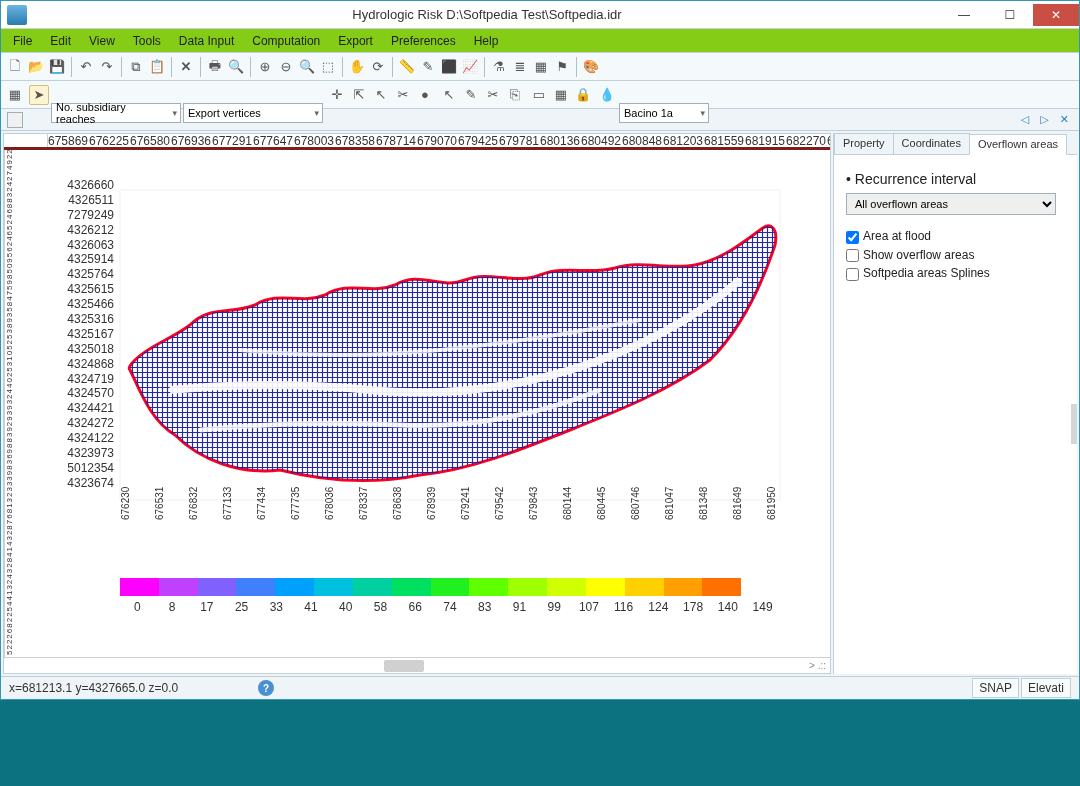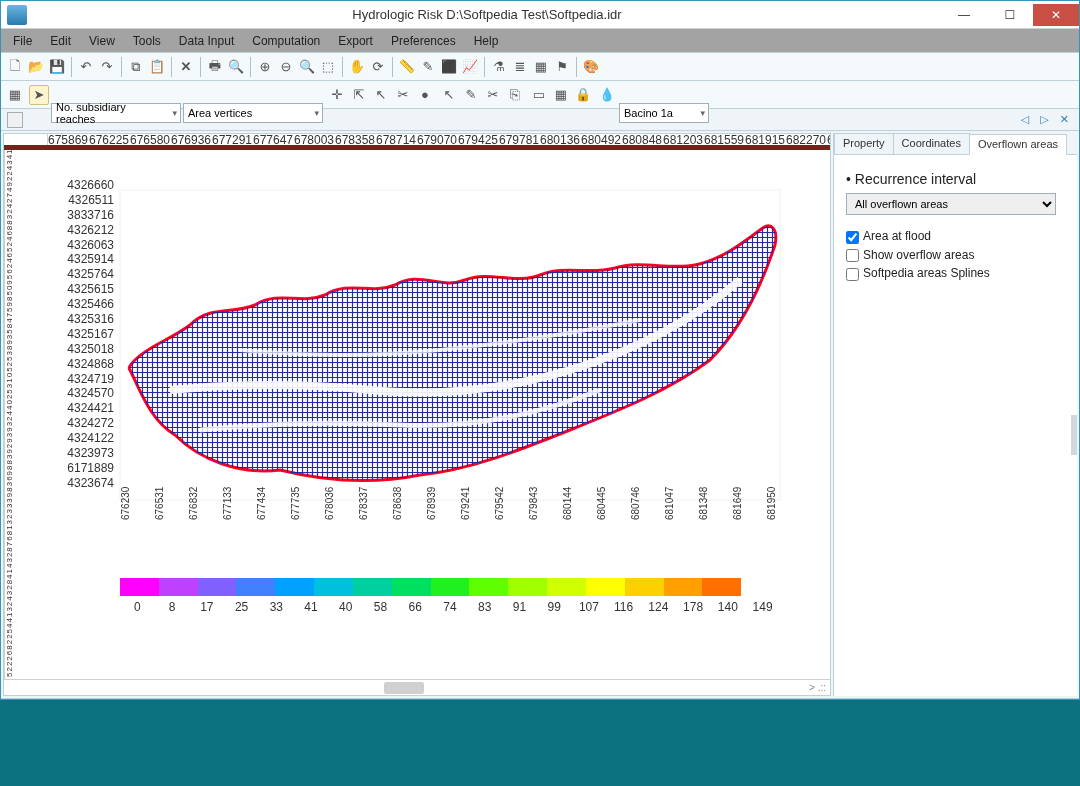--- a/index.html
+++ b/index.html
@@ -4,34 +4,34 @@
 <style>
 * { margin: 0; padding: 0; box-sizing: border-box; font-family: "Segoe UI", Tahoma, sans-serif; font-size: 12px; }
 body { width: 1080px; height: 786px; background: #0d7280; overflow: hidden; }
 .window { width: 1080px; height: 700px; background: #fff; display: flex; flex-direction: column; border: 1px solid #3296b4; }
 .titlebar { height: 28px; background: linear-gradient(#fff, #fff); display: flex; align-items: center; border-bottom: 1px solid #d0d0d0; }
 .titlebar-icon { width: 20px; height: 20px; margin: 0 6px; background: linear-gradient(#6ab6e0, #2a7ab0); border-radius: 2px; }
 .titlebar-title { flex: 1; text-align: center; color: #333; font-size: 13px; }
 .titlebar-buttons { display: flex; }
 .titlebar-btn { width: 46px; height: 22px; display: flex; align-items: center; justify-content: center; color: #333; }
 .titlebar-btn.close { background: #c94f44; color: #fff; }
-.menubar { height: 24px; background: #a3a3a3; border-bottom: 1px solid #c0d0d8; display: flex; align-items: center; padding: 0 4px; gap: 2px; }
+.menubar { height: 24px; background: #84cc16; border-bottom: 1px solid #c0d0d8; display: flex; align-items: center; padding: 0 4px; gap: 2px; }
 .menubar span { padding: 2px 8px; color: #222; }
 .toolbar { height: 28px; background: #f4f9fb; border-bottom: 1px solid #c0d0d8; display: flex; align-items: center; padding: 0 4px; gap: 1px; }
 .toolbar .sep { width: 1px; height: 20px; background: #b0c0c8; margin: 0 3px; }
 .t-icon { width: 20px; height: 20px; display: inline-flex; align-items: center; justify-content: center; font-size: 13px; color: #555; border: 1px solid transparent; border-radius: 2px; }
 .toolbar2 { height: 28px; background: #f4f9fb; border-bottom: 1px solid #c0d0d8; display: flex; align-items: center; padding: 0 4px; gap: 2px; }
 .dropdown { height: 20px; border: 1px solid #a0b0b8; background: #fff; padding: 0 16px 0 4px; font-size: 11px; position: relative; display: inline-flex; align-items: center; margin-top: 36px; }
 .dropdown::after { content: "▾"; position: absolute; right: 3px; font-size: 9px; color: #666; }
 .tabbar { height: 22px; background: #eef4f7; border-bottom: 1px solid #c0d0d8; display: flex; align-items: center; padding: 0 6px; }
 .tabbar .doctab { width: 16px; height: 16px; background: #f0f0f0; border: 1px solid #a0b0b8; margin-right: 4px; }
 .tabbar .navarrows { margin-left: auto; color: #3080c0; font-size: 11px; letter-spacing: 4px; }
 .main { flex: 1; display: flex; background: #eef4f7; border-bottom: 1px solid #c0d0d8; min-height: 0; }
 .canvas-wrap { flex: 1; display: flex; flex-direction: column; border: 1px solid #c0d0d8; margin: 2px; background: #fff; min-width: 0; }
-.top-ruler { height: 16px; display: flex; border-bottom: 5px solid #7f1d1d; }
+.top-ruler { height: 16px; display: flex; border-bottom: 3px solid #7f1d1d; }
 .corner { width: 44px; border-right: 1px solid #d0d0d0; }
 .top-ruler .ticks { flex: 1; display: flex; overflow: hidden; font-size: 9px; color: #333; align-items: center; }
 .top-ruler .ticks span { flex: 0 0 auto; width: 41px; text-align: left; }
 .canvas-body { flex: 1; display: flex; min-height: 0; }
 .left-ruler { width: 16px; border-right: 1px solid #d0d0d0; writing-mode: vertical-rl; transform: rotate(180deg); font-size: 8px; color: #333; overflow: hidden; text-align: center; padding: 2px 0; letter-spacing: 1px; }
 .plot-area { flex: 1; background: #fff; position: relative; overflow: hidden; }
 .plot-svg { position: absolute; left: 0; top: 0; }
 .scrollbar-h { height: 16px; border-top: 1px solid #d0d0d0; display: flex; align-items: center; }
 .scrollbar-h .thumb { width: 40px; height: 12px; background: #d0d0d0; margin-left: 380px; border-radius: 2px; }
 .scrollbar-h .arrows { margin-left: auto; color: #888; padding: 0 4px; font-size: 10px; }
@@ -121,21 +121,21 @@
     <span class="t-icon">⚑</span>
     <span class="sep"></span>
     <span class="t-icon">🎨</span>
   </div>
 
   <div class="toolbar2">
     <span class="t-icon">▦</span>
     <span class="sep"></span>
     <span class="t-icon" style="background:#fff4d0;border-color:#d0c080">➤</span>
     <div class="dropdown" style="width:130px">No. subsidiary reaches</div>
-    <div class="dropdown" style="width:140px">Area vertices</div>
+    <div class="dropdown" style="width:140px">Export vertices</div>
     <span class="sep"></span>
     <span class="t-icon">✛</span>
     <span class="t-icon">⇱</span>
     <span class="t-icon">↖</span>
     <span class="t-icon">✂</span>
     <span class="t-icon">●</span>
     <span class="sep"></span>
     <span class="t-icon">↖</span>
     <span class="t-icon">✎</span>
     <span class="t-icon">✂</span>
@@ -181,38 +181,38 @@
             <span>682270</span>
             <span>6826</span>
           </div>
       </div>
       <div class="canvas-body">
         <div class="left-ruler">522268225441324328414328768132333983698839293932440253105253893584759850956246524688324274922434180290327090512470700457</div>
         <div class="plot-area">
           <div class="yaxis-labels" id="yaxis">
               <div>4326660</div>
               <div>4326511</div>
-              <div>3833716</div>
+              <div>7279249</div>
               <div>4326212</div>
               <div>4326063</div>
               <div>4325914</div>
               <div>4325764</div>
               <div>4325615</div>
               <div>4325466</div>
               <div>4325316</div>
               <div>4325167</div>
               <div>4325018</div>
               <div>4324868</div>
               <div>4324719</div>
               <div>4324570</div>
               <div>4324421</div>
               <div>4324272</div>
               <div>4324122</div>
               <div>4323973</div>
-              <div>6171889</div>
+              <div>5012354</div>
               <div>4323674</div>
             </div>
 
           <svg class="plot-svg" width="780" height="560" viewBox="0 0 780 560">
             <g transform="translate(100,40)">
 
               <g stroke="#e0e0e0" stroke-width="0.5">
                 <line x1="0" y1="0" x2="660" y2="0"></line>
                   <line x1="0" y1="310" x2="660" y2="310"></line>
                 <line x1="0" y1="0" x2="0" y2="310"></line>
@@ -341,14 +341,22 @@
           <option>All overflown areas</option>
         </select>
         <label class="cb"><input type="checkbox" checked="" style=""><span>Area at flood</span></label>
         <label class="cb"><input type="checkbox" style=""><span>Show overflow areas</span></label>
         <label class="cb"><input type="checkbox" style=""><span>Softpedia areas  Splines</span></label>
       </div>
       <div class="side-collapse"></div>
     </div>
   </div>
 
+  <div class="statusbar">
+    <span class="coord">x=681213.1 y=4327665.0 z=0.0</span>
+    <span class="help-icon">?</span>
+    <div class="right">
+      <span>SNAP</span>
+      <span>Elevati</span>
+    </div>
+  </div>
 
 </div>
 
 </body></html>

